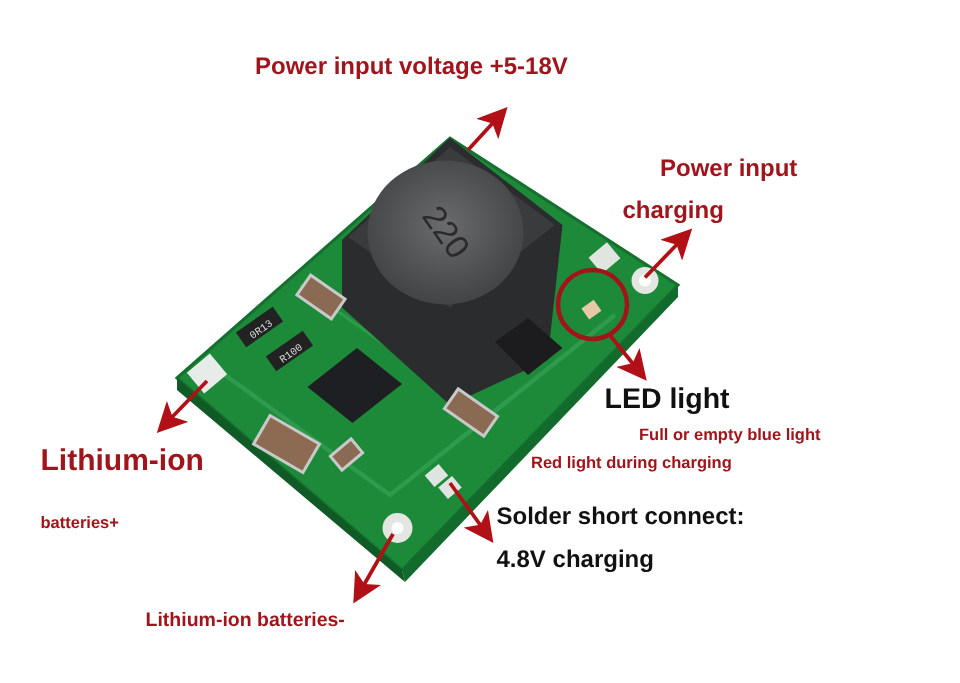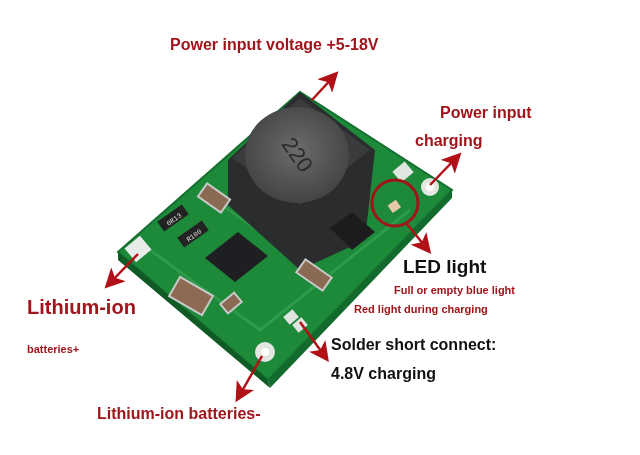--- a/index.html
+++ b/index.html
@@ -95,22 +95,22 @@
     <line x1="262" y1="356" x2="238" y2="398" marker-end="url(#ah)"></line>
   </g>
 </svg>
 
 <div class="lbl" style="left:170px;top:36px;font-size:16px;">Power input voltage +5-18V</div>
 
 <div class="lbl" style="left:415px;top:104px;font-size:16px;margin-left:25px;">Power input</div>
 <div class="lbl" style="left:415px;top:132px;font-size:16px;">charging</div>
 
 <div class="lbl dark" style="left:403px;top:256px;font-size:19px;">LED light</div>
-<div class="lbl" style="left:348px;top:284px;font-size:11px;padding-left:46px;">Full or empty blue light</div>
+<div class="lbl" style="left:380px;top:284px;font-size:11px;padding-left:46px;">Full or empty blue light</div>
 <div class="lbl" style="left:354px;top:303px;font-size:11px;">Red light during charging</div>
 
 <div class="lbl" style="left:27px;top:296px;font-size:20px;">Lithium-ion</div>
 <div class="lbl" style="left:27px;top:327px;font-size:11px;margin-top:16px;">batteries+</div>
 
 <div class="lbl dark" style="left:331px;top:336px;font-size:16px;">Solder short connect:</div>
 <div class="lbl dark" style="left:331px;top:365px;font-size:16px;">4.8V charging</div>
 
-<div class="lbl" style="left:97px;top:405px;font-size:16px;">Lithium-ion batteries-</div>
+<div class="lbl" style="left:97px;top:405px;font-size:13px;">Lithium-ion batteries-</div>
 
 </body></html>

